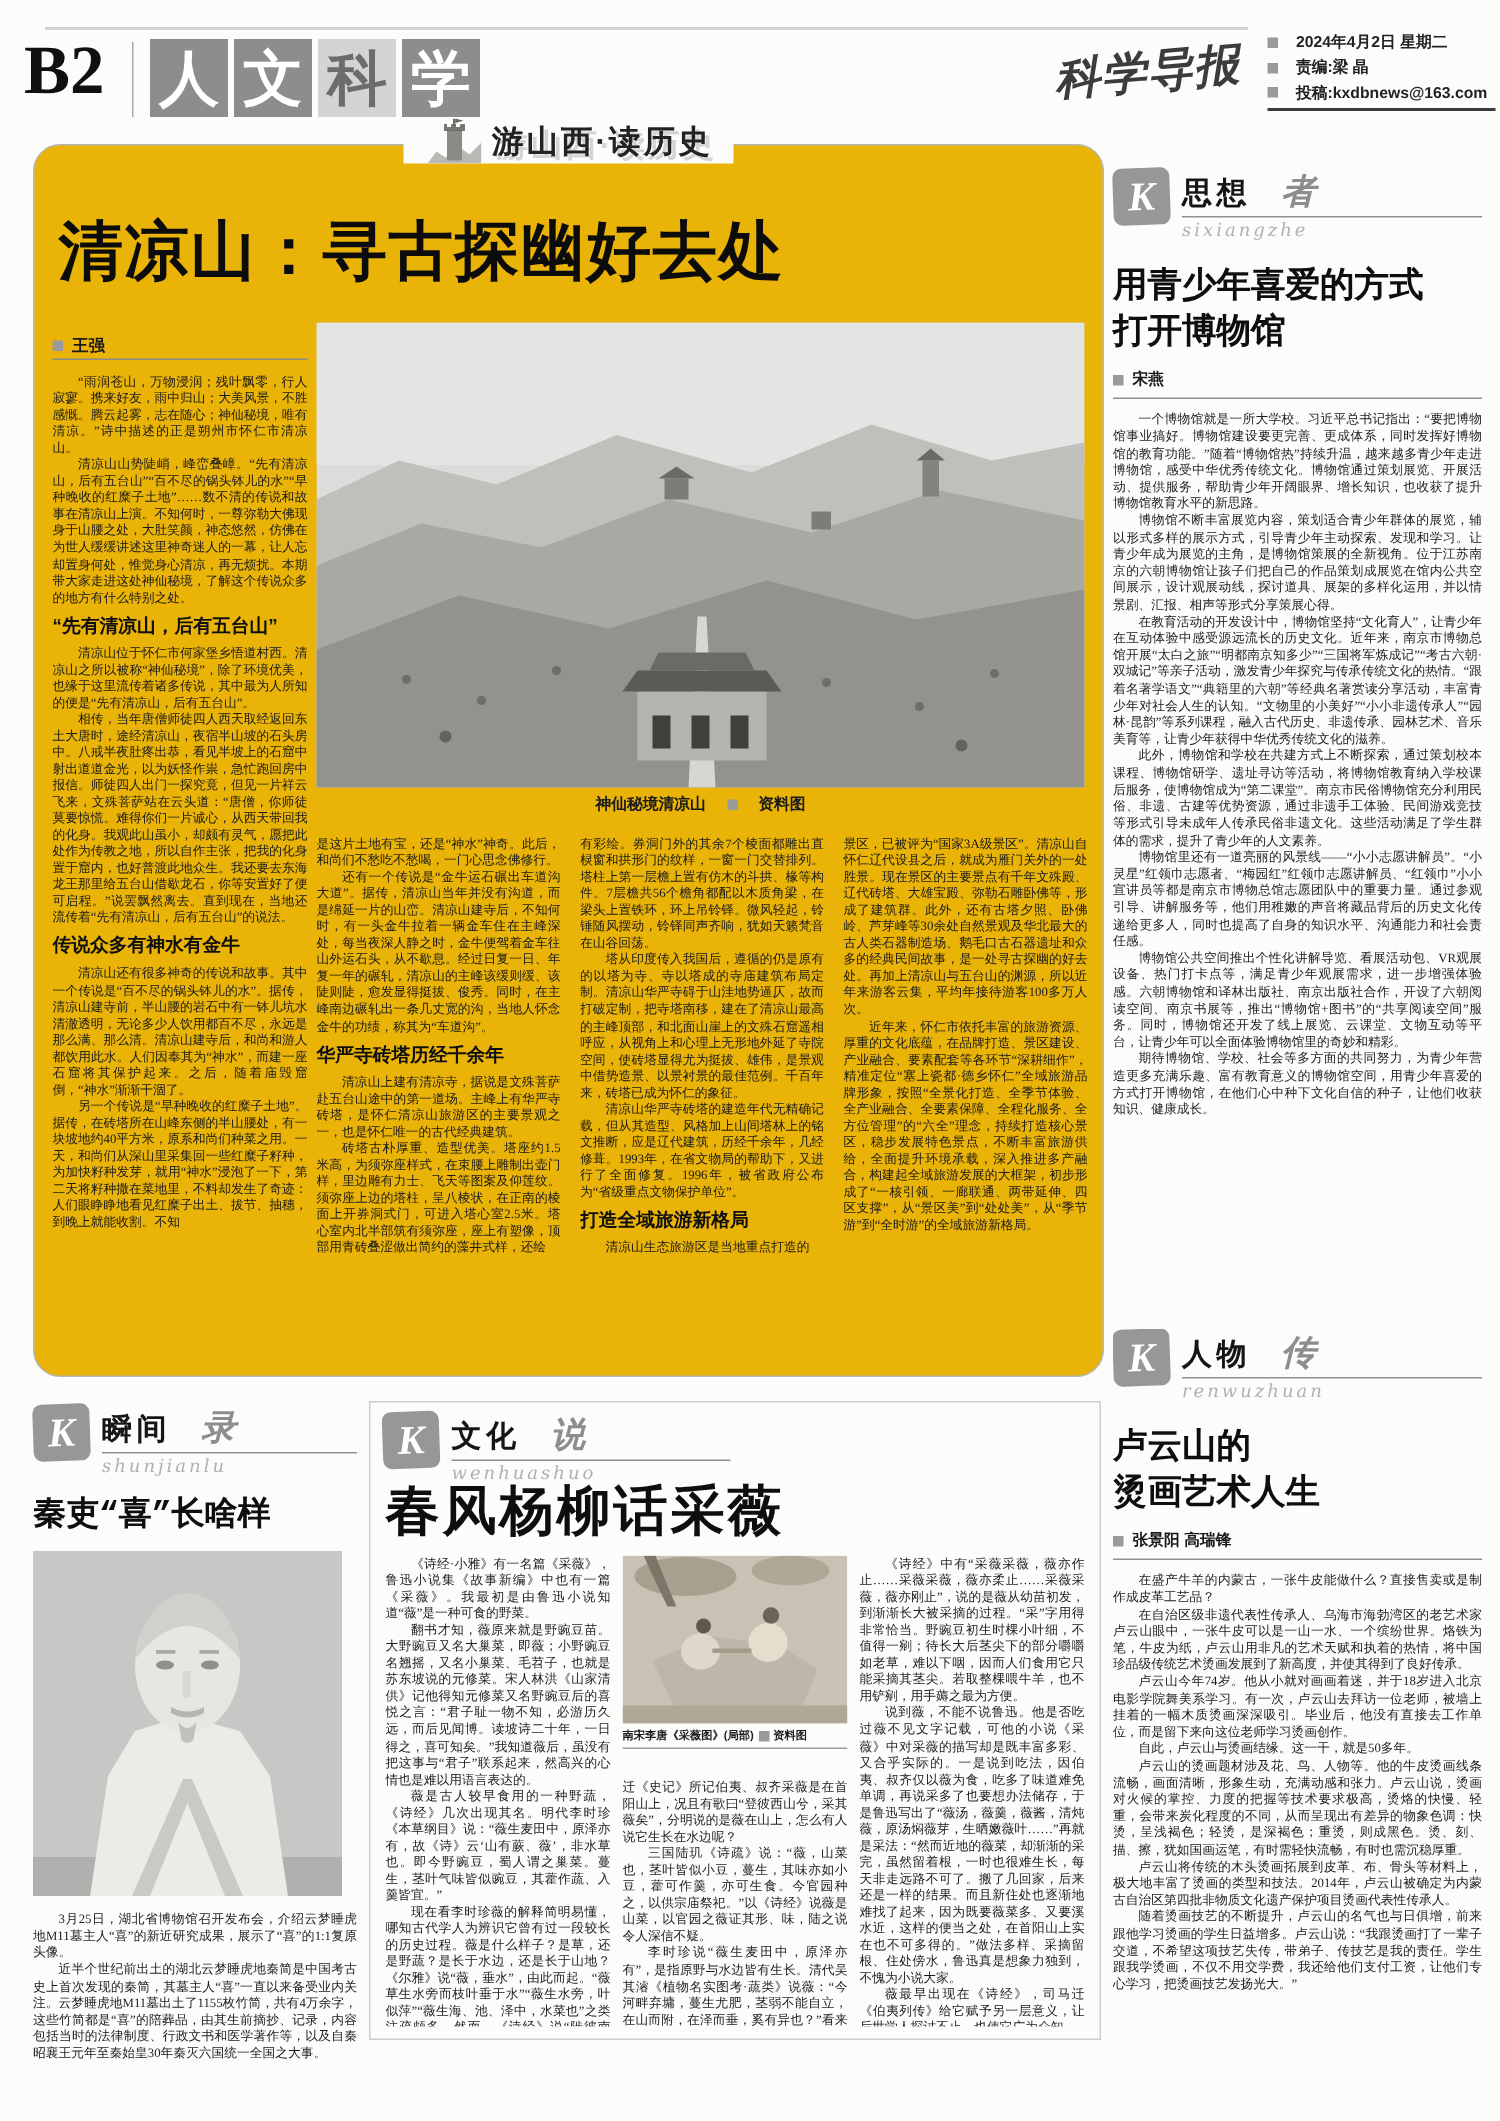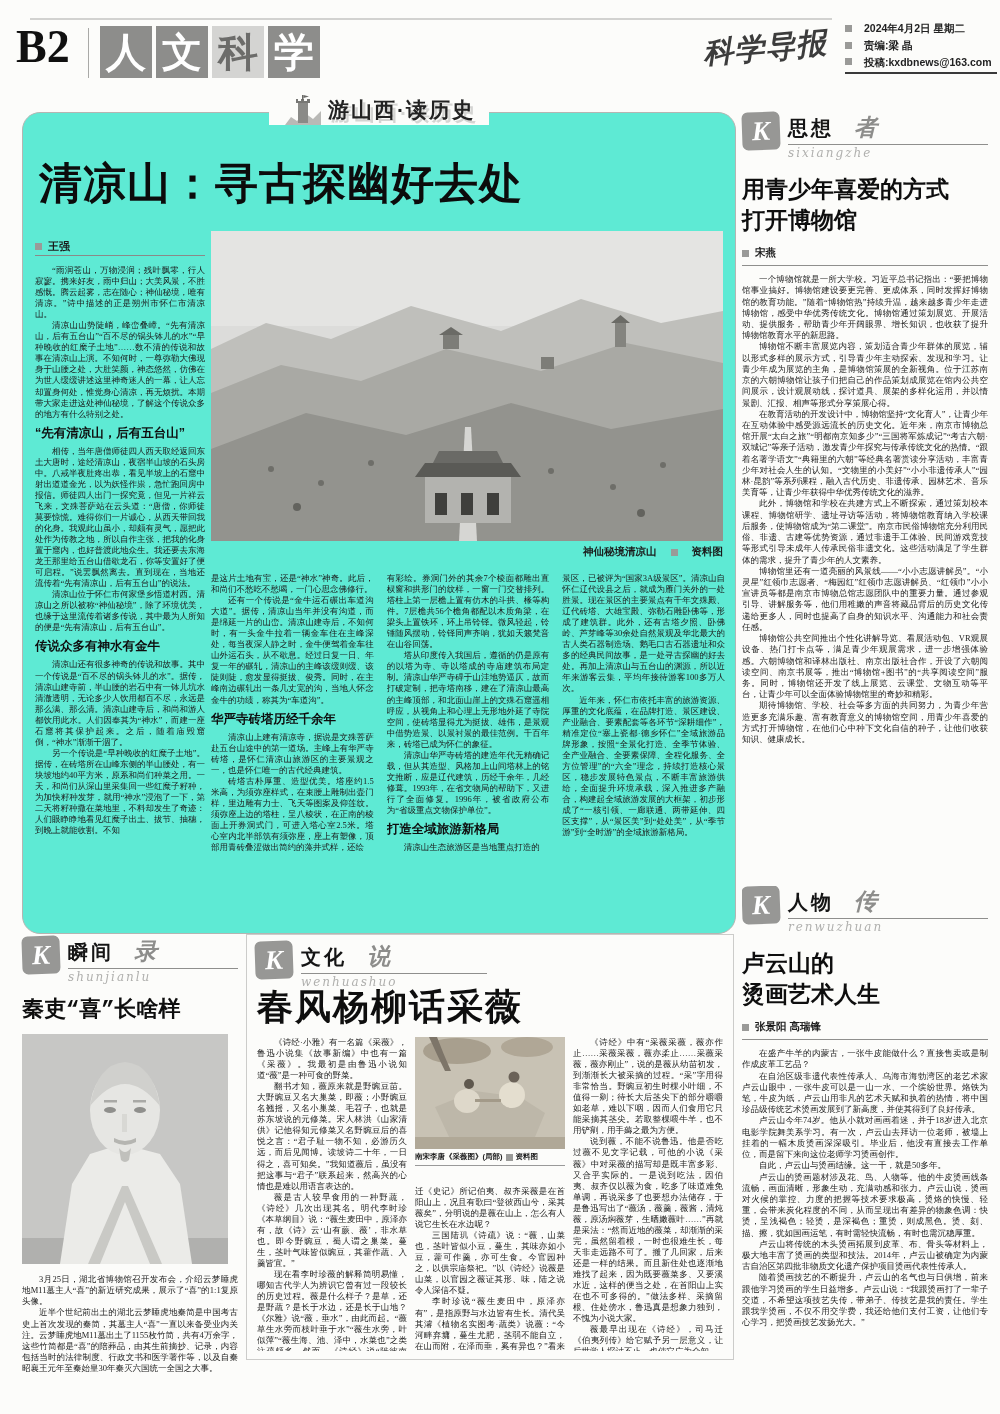--- a/index.html
+++ b/index.html
@@ -15,37 +15,37 @@
   .sb-dark{background:#8d8d8b;color:#fff;}
   .sb-light{background:#d4d4d2;color:#6c6c6a;}
   .masthead{position:absolute;left:690px;top:28px;width:150px;text-align:center;
       font:bold italic 30px "DejaVu Serif",serif;color:#3c3c3c;transform:rotate(-5deg);letter-spacing:1px;}
   .date-block{position:absolute;left:845px;top:20px;width:152px;
       font:bold 10.5px/1.6 "Liberation Sans",sans-serif;color:#222;
       border-bottom:2px solid #3a3a3a;padding-bottom:2px;}
   .di-line{display:flex;align-items:center;gap:12px;white-space:nowrap;}
   .sq{width:7px;height:7px;background:#9a9a98;display:inline-block;flex:none;}
   
-  .feature{position:absolute;left:22px;top:112px;width:712px;height:820px;
-      border:1.5px solid #b5b5b2;border-radius:18px;background:#5eead4;}
+  .feature{position:absolute;left:22px;top:96px;width:712px;height:820px;
+      border:1.5px solid #b5b5b2;border-radius:18px;background:#eab308;}
   .banner{position:absolute;left:50%;top:-18px;transform:translateX(-50%);
       background:#fcfcfa;padding:0 14px;display:flex;align-items:center;gap:7px;white-space:nowrap;}
   .banner-text{font:bold 21px "Liberation Sans",sans-serif;color:#222;
       text-shadow:3px 3px 0 #d4d4d2;letter-spacing:2px;}
   .headline{position:absolute;left:16px;top:42px;font:900 43px "Liberation Sans",sans-serif;
       letter-spacing:1px;color:#0c0c0c;white-space:nowrap;}
   .fa-author{position:absolute;left:12px;top:126px;width:170px;display:flex;gap:6px;align-items:center;
       border-bottom:1px solid #8a8a88;padding-bottom:1px;font:bold 11px "Liberation Sans",sans-serif;}
   .fcol{overflow:hidden;font-size:8.5px;line-height:1.3;text-align:justify;color:#191919;}
   .para{margin:0;text-indent:2em;}
   .para-cont{text-indent:0;}
   .subhead{font:bold 12.5px "Liberation Sans",sans-serif;margin:5px 0 4px;text-indent:0;color:#0e0e0e;}
   #f-col1{position:absolute;left:12px;top:152px;width:170px;height:654px;}
   .photo-wrap{position:absolute;left:188px;top:118px;width:512px;height:310px;}
-  .photo-caption{position:absolute;left:188px;top:432px;width:512px;display:flex;justify-content:flex-end;
+  .photo-caption{position:absolute;left:188px;top:432px;width:512px;display:flex;justify-content:center;
       align-items:center;gap:14px;font:bold 10.5px "Liberation Sans",sans-serif;}
   .fcols-row{position:absolute;left:188px;top:460px;width:514px;height:346px;display:flex;gap:13px;}
   .fcols-row .fcol{flex:1;height:100%;}
   
   .panel{position:absolute;}
   #thinker{left:742px;top:112px;width:246px;height:772px;}
   #person{left:742px;top:886px;width:246px;height:528px;overflow:hidden;}
   #moment{left:22px;top:936px;width:216px;height:478px;}
   #culture{left:246px;top:934px;width:486px;height:424px;border:1px solid #ccccca;background:#fcfcfa;}
   .sec-head{display:flex;gap:8px;align-items:flex-start;}
@@ -123,22 +123,22 @@
 
     <div class="fa-author">
       <span class="sq"></span>
       <span>王强</span>
     </div>
 
     <div id="f-col1" class="fcol">
         <p class="para">“雨润苍山，万物浸润；残叶飘零，行人寂寥。携来好友，雨中归山；大美风景，不胜感慨。腾云起雾，志在随心；神仙秘境，唯有清凉。”诗中描述的正是朔州市怀仁市清凉山。</p>
         <p class="para">清凉山山势陡峭，峰峦叠嶂。“先有清凉山，后有五台山”“百不尽的锅头钵儿的水”“早种晚收的红糜子土地”……数不清的传说和故事在清凉山上演。不知何时，一尊弥勒大佛现身于山腰之处，大肚笑颜，神态悠然，仿佛在为世人缓缓讲述这里神奇迷人的一幕，让人忘却置身何处，惟觉身心清凉，再无烦扰。本期带大家走进这处神仙秘境，了解这个传说众多的地方有什么特别之处。</p>
         <div class="subhead">“先有清凉山，后有五台山”</div>
+        <p class="para">清凉山位于怀仁市何家堡乡悟道村西。清凉山之所以被称“神仙秘境”，除了环境优美，也缘于这里流传着诸多传说，其中最为人所知的便是“先有清凉山，后有五台山”。</p>
         <p class="para">相传，当年唐僧师徒四人西天取经返回东土大唐时，途经清凉山，夜宿半山坡的石头房中。八戒半夜肚疼出恭，看见半坡上的石窟中射出道道金光，以为妖怪作祟，急忙跑回房中报信。师徒四人出门一探究竟，但见一片祥云飞来，文殊菩萨站在云头道：“唐僧，你师徒莫要惊慌。难得你们一片诚心，从西天带回我的化身。我观此山虽小，却颇有灵气，愿把此处作为传教之地，所以自作主张，把我的化身置于窟内，也好普渡此地众生。我还要去东海龙王那里给五台山借歇龙石，你等安置好了便可启程。”说罢飘然离去。直到现在，当地还流传着“先有清凉山，后有五台山”的说法。</p>
-        <p class="para">清凉山位于怀仁市何家堡乡悟道村西。清凉山之所以被称“神仙秘境”，除了环境优美，也缘于这里流传着诸多传说，其中最为人所知的便是“先有清凉山，后有五台山”。</p>
         <div class="subhead">传说众多有神水有金牛</div>
         <p class="para">清凉山还有很多神奇的传说和故事。其中一个传说是“百不尽的锅头钵儿的水”。据传，清凉山建寺前，半山腰的岩石中有一钵儿坑水清澈透明，无论多少人饮用都百不尽，永远是那么满、那么清。清凉山建寺后，和尚和游人都饮用此水。人们因奉其为“神水”，而建一座石窟将其保护起来。之后，随着庙毁窟倒，“神水”渐渐干涸了。</p>
         <p class="para">另一个传说是“早种晚收的红糜子土地”。据传，在砖塔所在山峰东侧的半山腰处，有一块坡地约40平方米，原系和尚们种菜之用。一天，和尚们从深山里采集回一些红糜子籽种，为加快籽种发芽，就用“神水”浸泡了一下，第二天将籽种撒在菜地里，不料却发生了奇迹：人们眼睁睁地看见红糜子出土、拔节、抽穗，到晚上就能收割。不知</p>
       </div>
 
     <div class="photo-wrap">
       <svg width="512" height="310" viewBox="0 0 512 310" preserveAspectRatio="none">
         <rect x="0" y="0" width="512" height="310" fill="#dcdcda"></rect>
         <rect x="0" y="0" width="512" height="95" fill="#e4e4e2"></rect>
         <polygon points="0,118 55,92 120,108 200,75 290,100 370,68 450,92 512,80 512,310 0,310" fill="#bfbfbb"></polygon>

